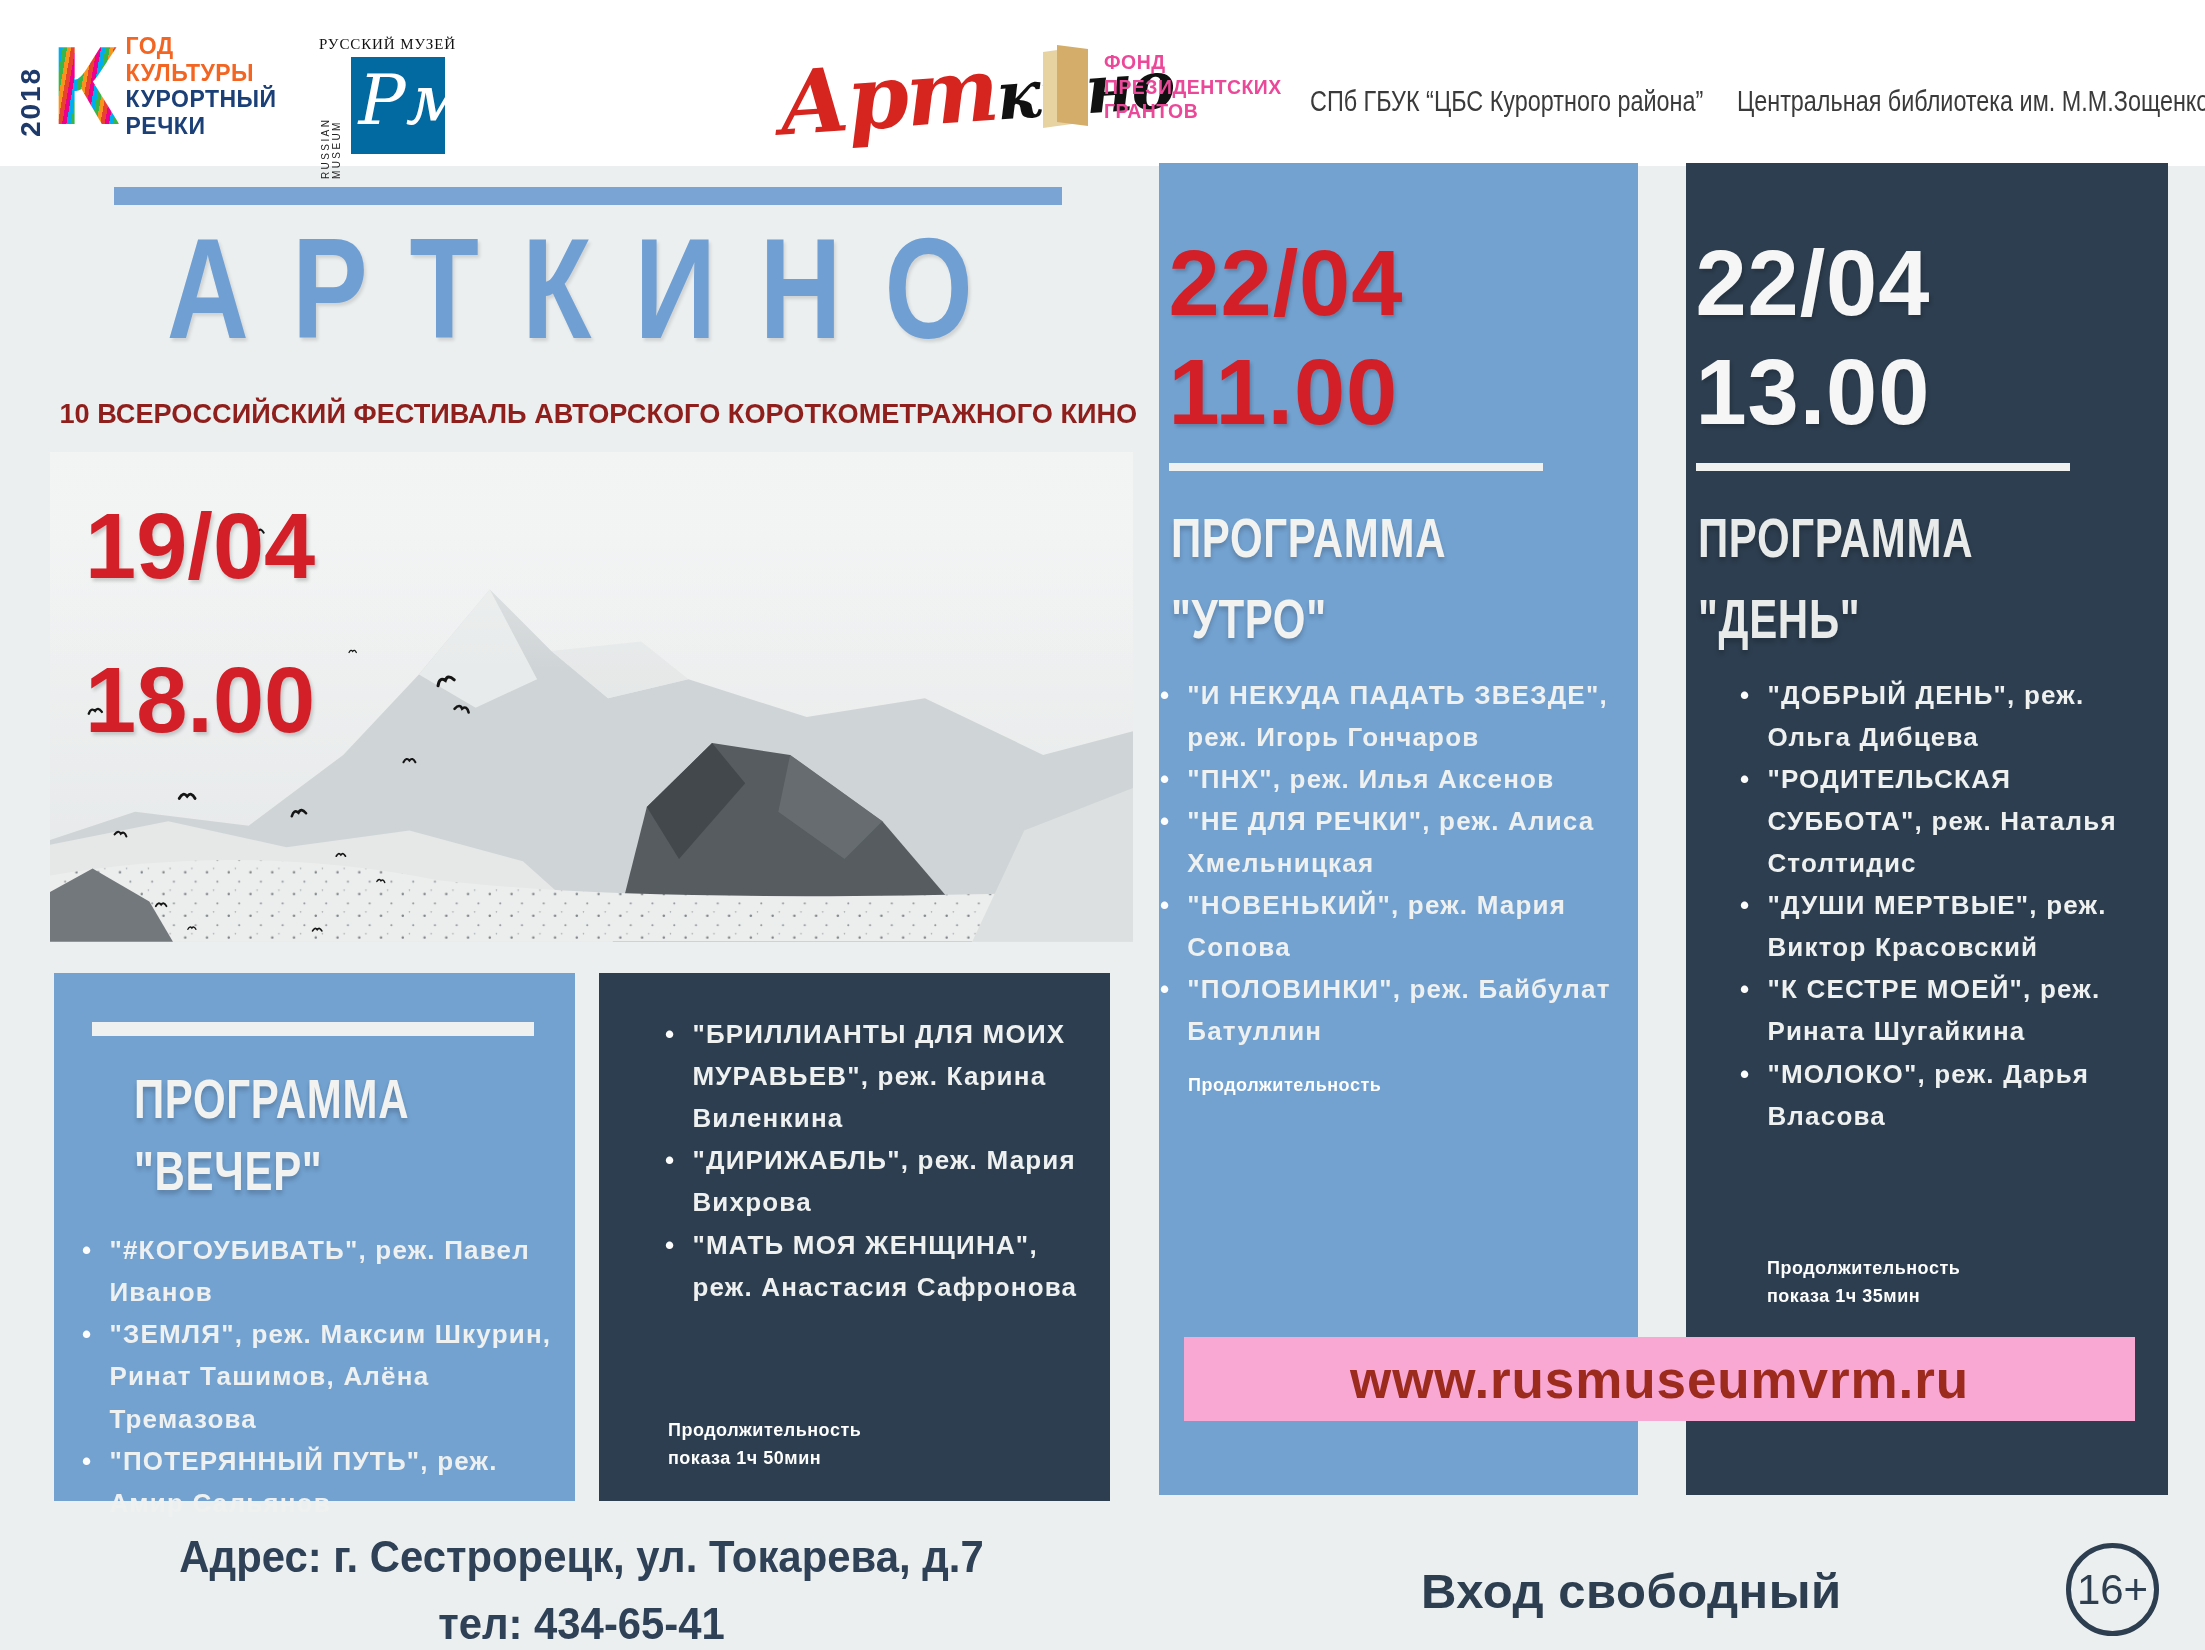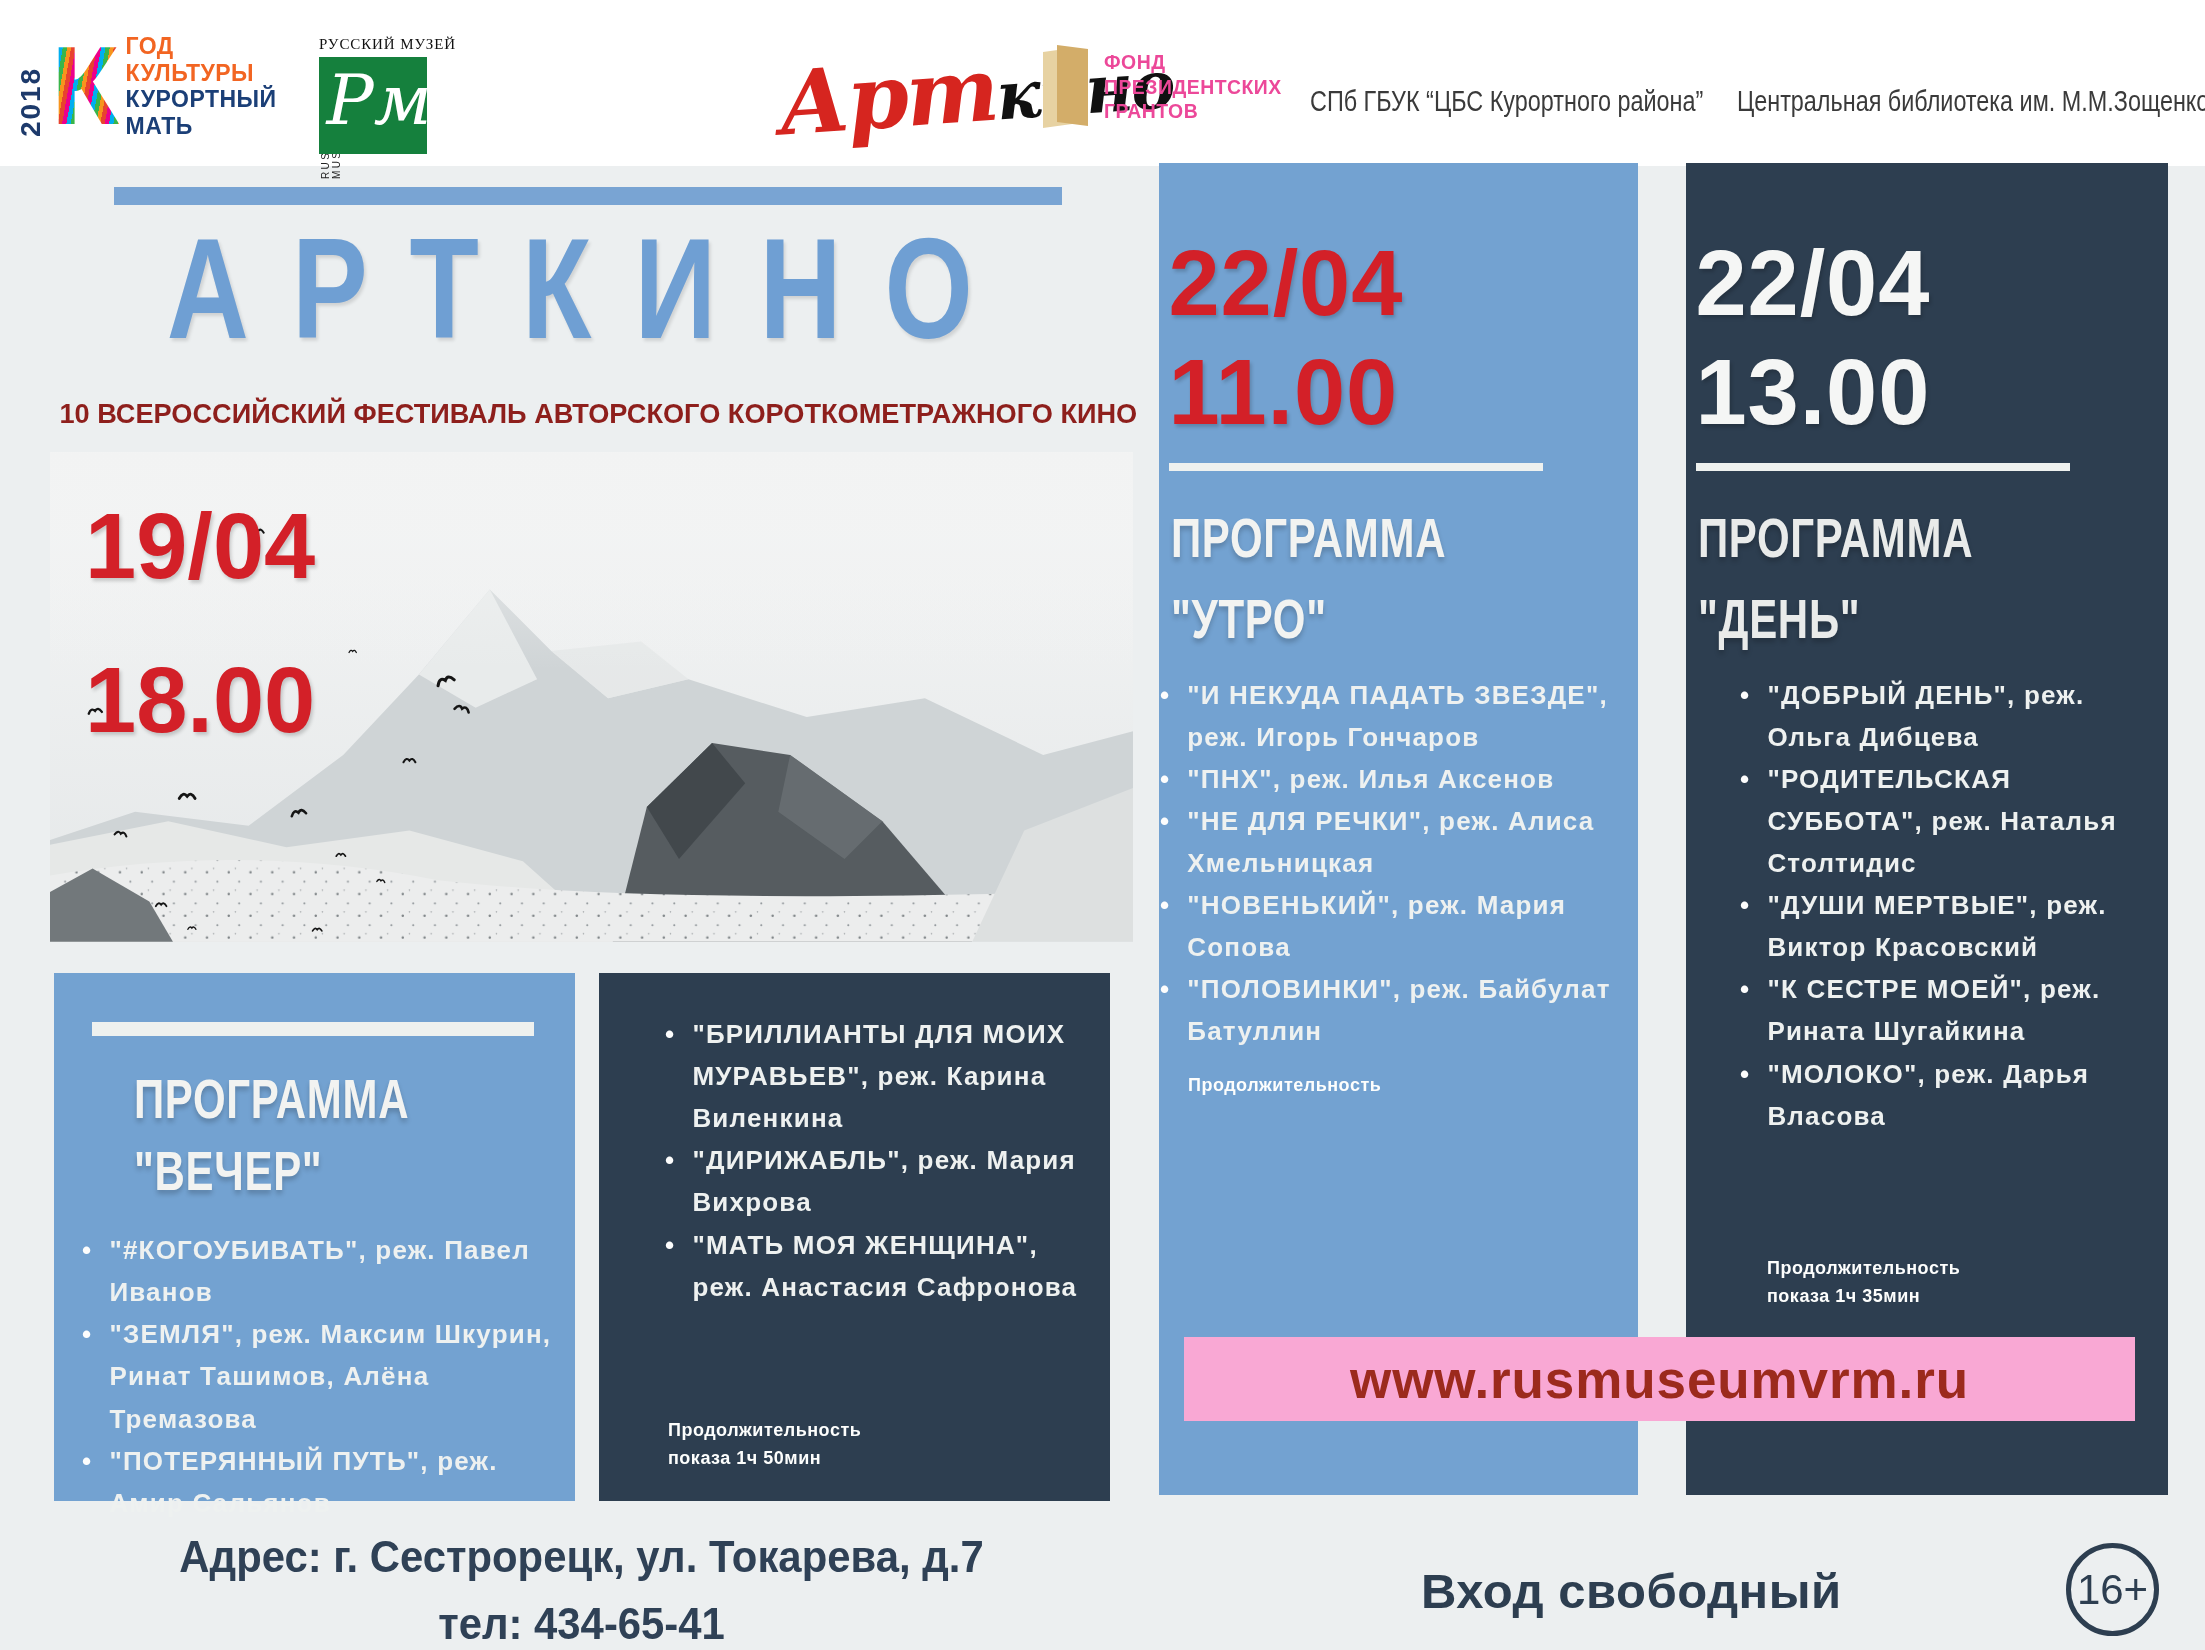--- a/index.html
+++ b/index.html
@@ -19,21 +19,21 @@
   .year-vert { writing-mode:vertical-rl; transform:rotate(180deg); font-weight:800; font-size:28px; line-height:1; letter-spacing:1.9px; height:102px; }
   .k-letter {
     font-size:111px; font-weight:800; line-height:0.82;
     background:repeating-linear-gradient(100deg,#e8432f 0 4.3px,#ec008c 4.3px 8.5px,#00aeef 8.5px 12.8px,#39b54a 12.8px 17px,#f7941d 17px 21px);
     -webkit-background-clip:text; background-clip:text; color:transparent;
   }
   .kurort-lines { font-weight:800; font-size:23px; line-height:1.16; letter-spacing:0.5px; }
 
   .logo-rm { left:319px; top:36px; width:114px; }
   .rm-top { font-family:"Liberation Serif",serif; font-size:15px; letter-spacing:0.9px; color:#111; text-align:left; white-space:nowrap; }
-  .rm-box { margin-top:3.8px; margin-left:0; width:108px; height:97px; background:#15803d; position:relative; }
+  .rm-box { margin-top:3.8px; margin-left:32px; width:94px; height:97px; background:#0369a1; position:relative; }
   .rm-mono { color:#fff; font-family:"DejaVu Serif",serif; font-style:italic; font-size:70px; position:absolute; left:7.6px; top:1.9px; }
   .rm-side { position:absolute; left:0.9px; top:46px; writing-mode:vertical-rl; transform:rotate(180deg); font-size:10px; letter-spacing:2.4px; color:#222; height:97px; }
 
   .logo-vrm { left:509px; top:42px; display:flex; gap:24px; align-items:center; }
   .vrm-text { font-size:27px; line-height:1.22; color:#8a5a96; font-weight:700; }
 
   .logo-artkino { left:778px; top:38px; font-family:"DejaVu Serif",serif; font-style:italic; font-weight:700; transform:rotate(-4deg); white-space:nowrap; }
   .ak-red { font-size:88px; color:#d6251f; letter-spacing:-2.8px; }
   .ak-black { font-size:66px; color:#111; letter-spacing:-1.9px; }
 
@@ -133,21 +133,21 @@
 
 <div id="header">
 
   <div class="abs logo-kurort">
     <div class="year-vert"><span style="color:#1d3a6b">2018</span></div>
     <div class="k-letter">К</div>
     <div class="kurort-lines">
       <div style="color:#f26522">ГОД</div>
       <div style="color:#f26522">КУЛЬТУРЫ</div>
       <div style="color:#1b3f77">КУРОРТНЫЙ</div>
-      <div style="color:#1b3f77">МАТЬ</div>
+      <div style="color:#1b3f77">РЕЧКИ</div>
     </div>
   </div>
 
   <div class="abs logo-rm">
     <div class="rm-top">РУССКИЙ МУЗЕЙ</div>
     <div class="rm-side">RUSSIAN MUSEUM</div>
     <div class="rm-box">
       <div class="rm-mono">Рм</div>
     </div>
   </div>

